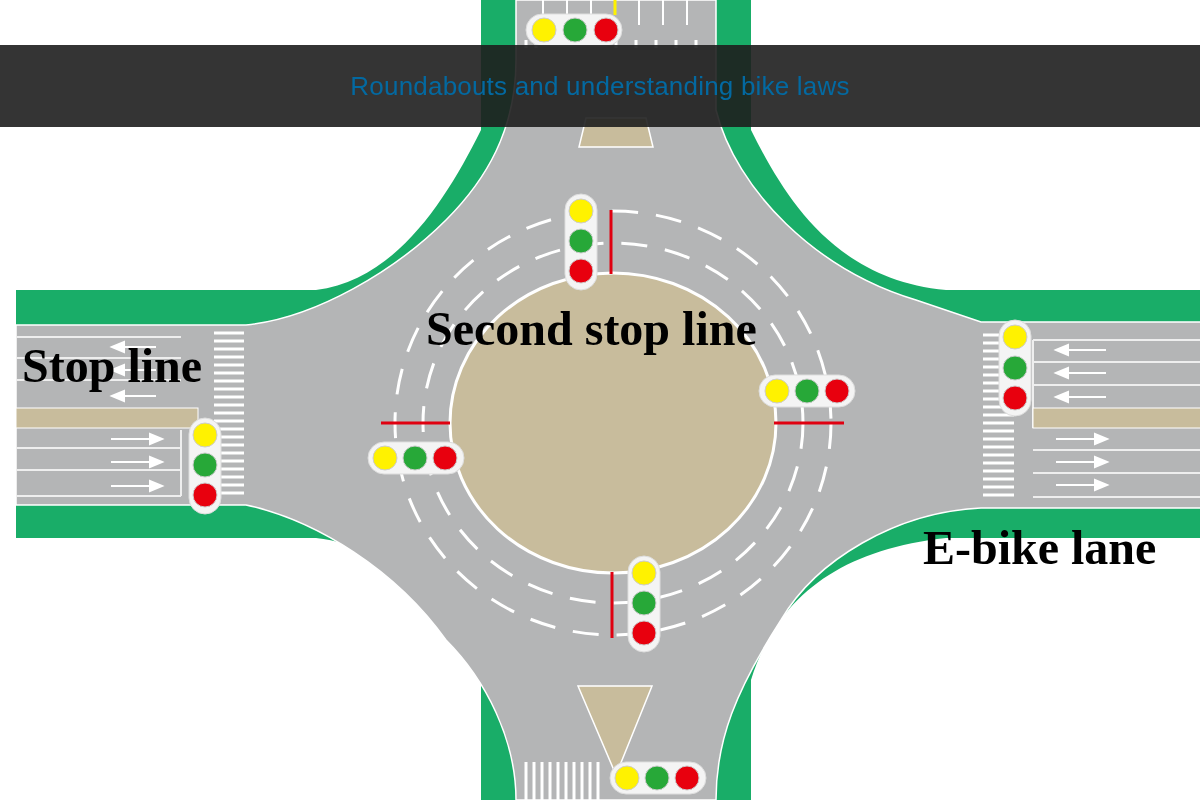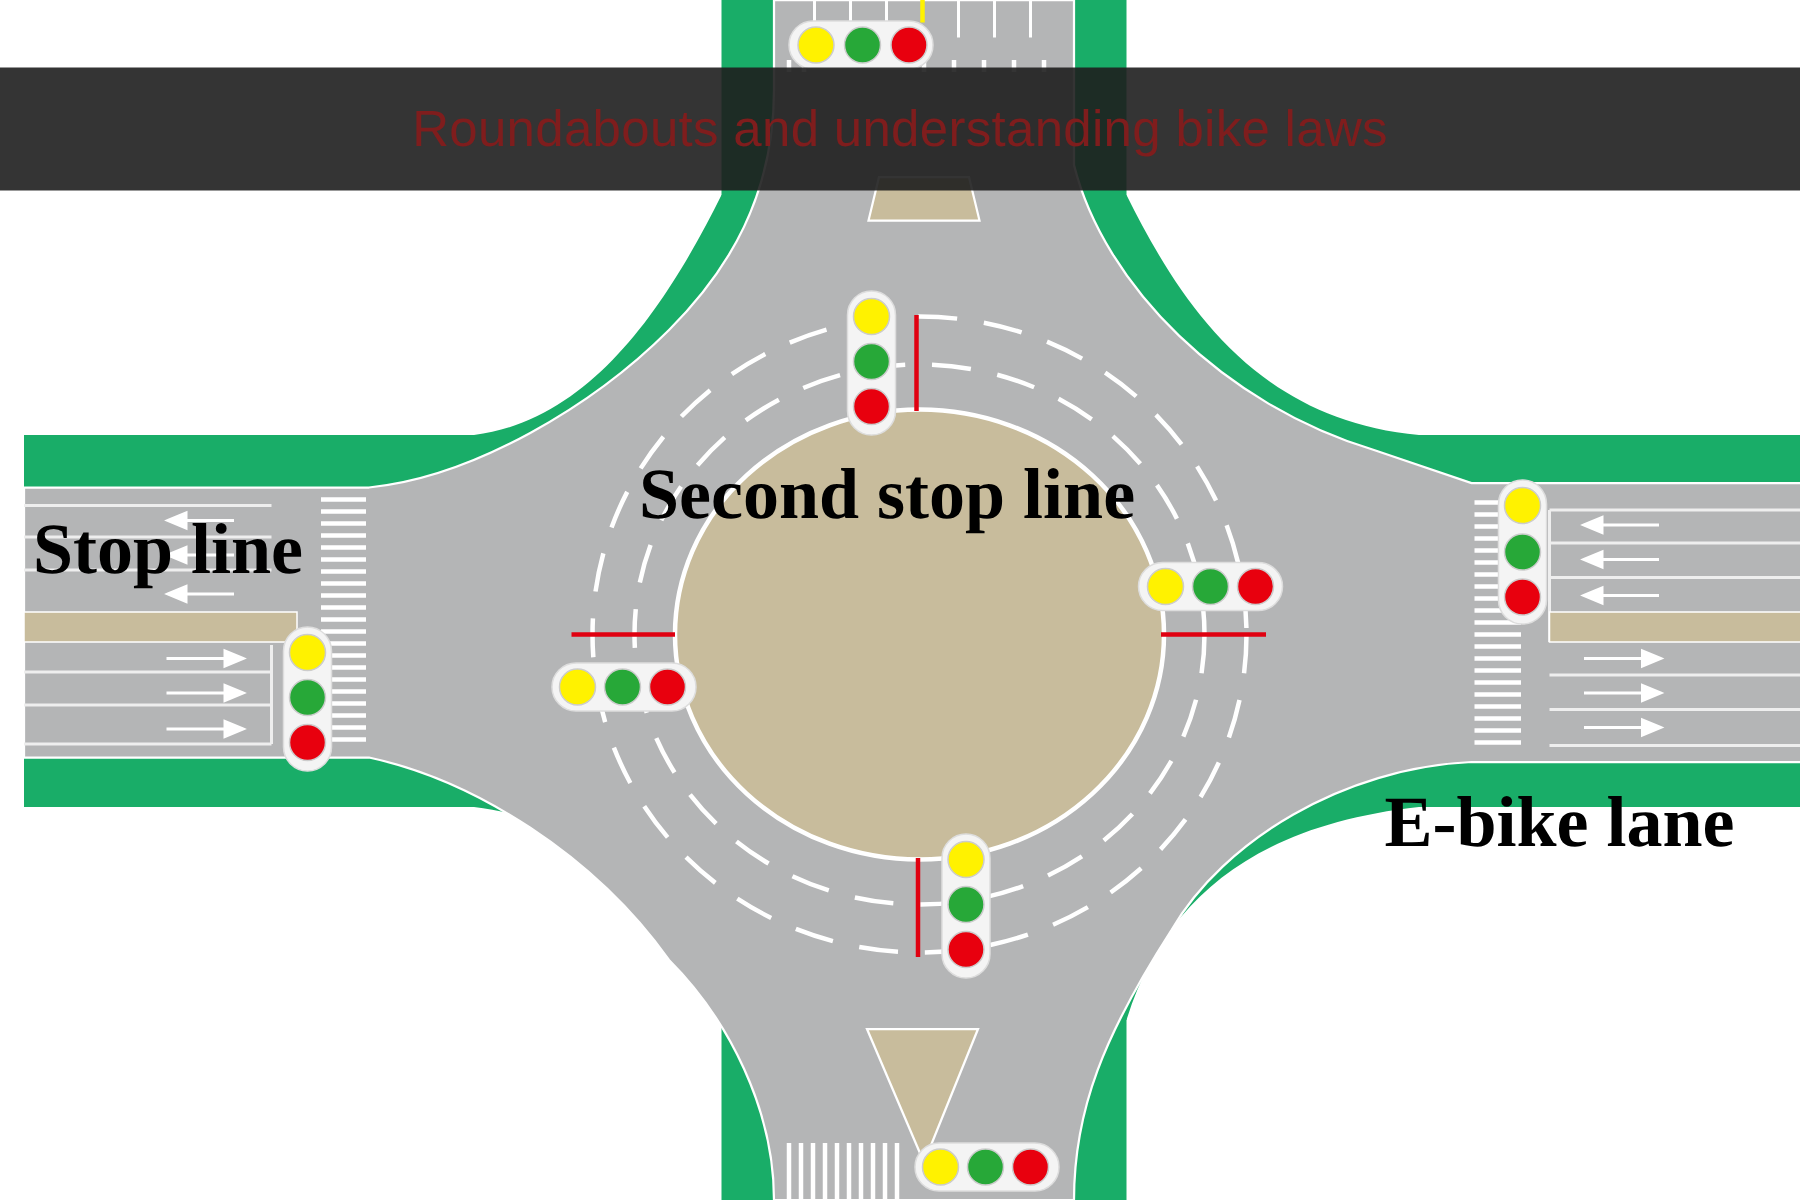--- a/index.html
+++ b/index.html
@@ -6,22 +6,22 @@
   body { width: 1200px; height: 800px; overflow: hidden; position: relative; }
   #stage { position: absolute; left: 16px; top: 0; width: 1200px; height: 635px; text-align: right; }
   svg { display: block; }
   .label-serif { font-family: "Liberation Serif", "DejaVu Serif", serif; font-weight: bold; fill: #000; }
   #title-banner {
     position: absolute; left: 0; top: 45px; width: 1200px; height: 82px;
     background: rgba(30,30,30,0.9);
     display: flex; align-items: center; justify-content: center;
   }
   #title-text {
-    color: #7f1d1d; font-family: "Liberation Sans", "DejaVu Sans", sans-serif;
-    font-size: 34px; letter-spacing: 0.2px;
+    color: #0369a1; font-family: "Liberation Sans", "DejaVu Sans", sans-serif;
+    font-size: 26px; letter-spacing: 0.2px;
   }
 </style>
 </head>
 <body>
 
 <div id="stage">
 <svg width="1200" height="800" viewBox="0 0 1200 800" xmlns="http://www.w3.org/2000/svg">
 
   <rect x="0" y="0" width="1200" height="800" fill="#ffffff"></rect>
 

